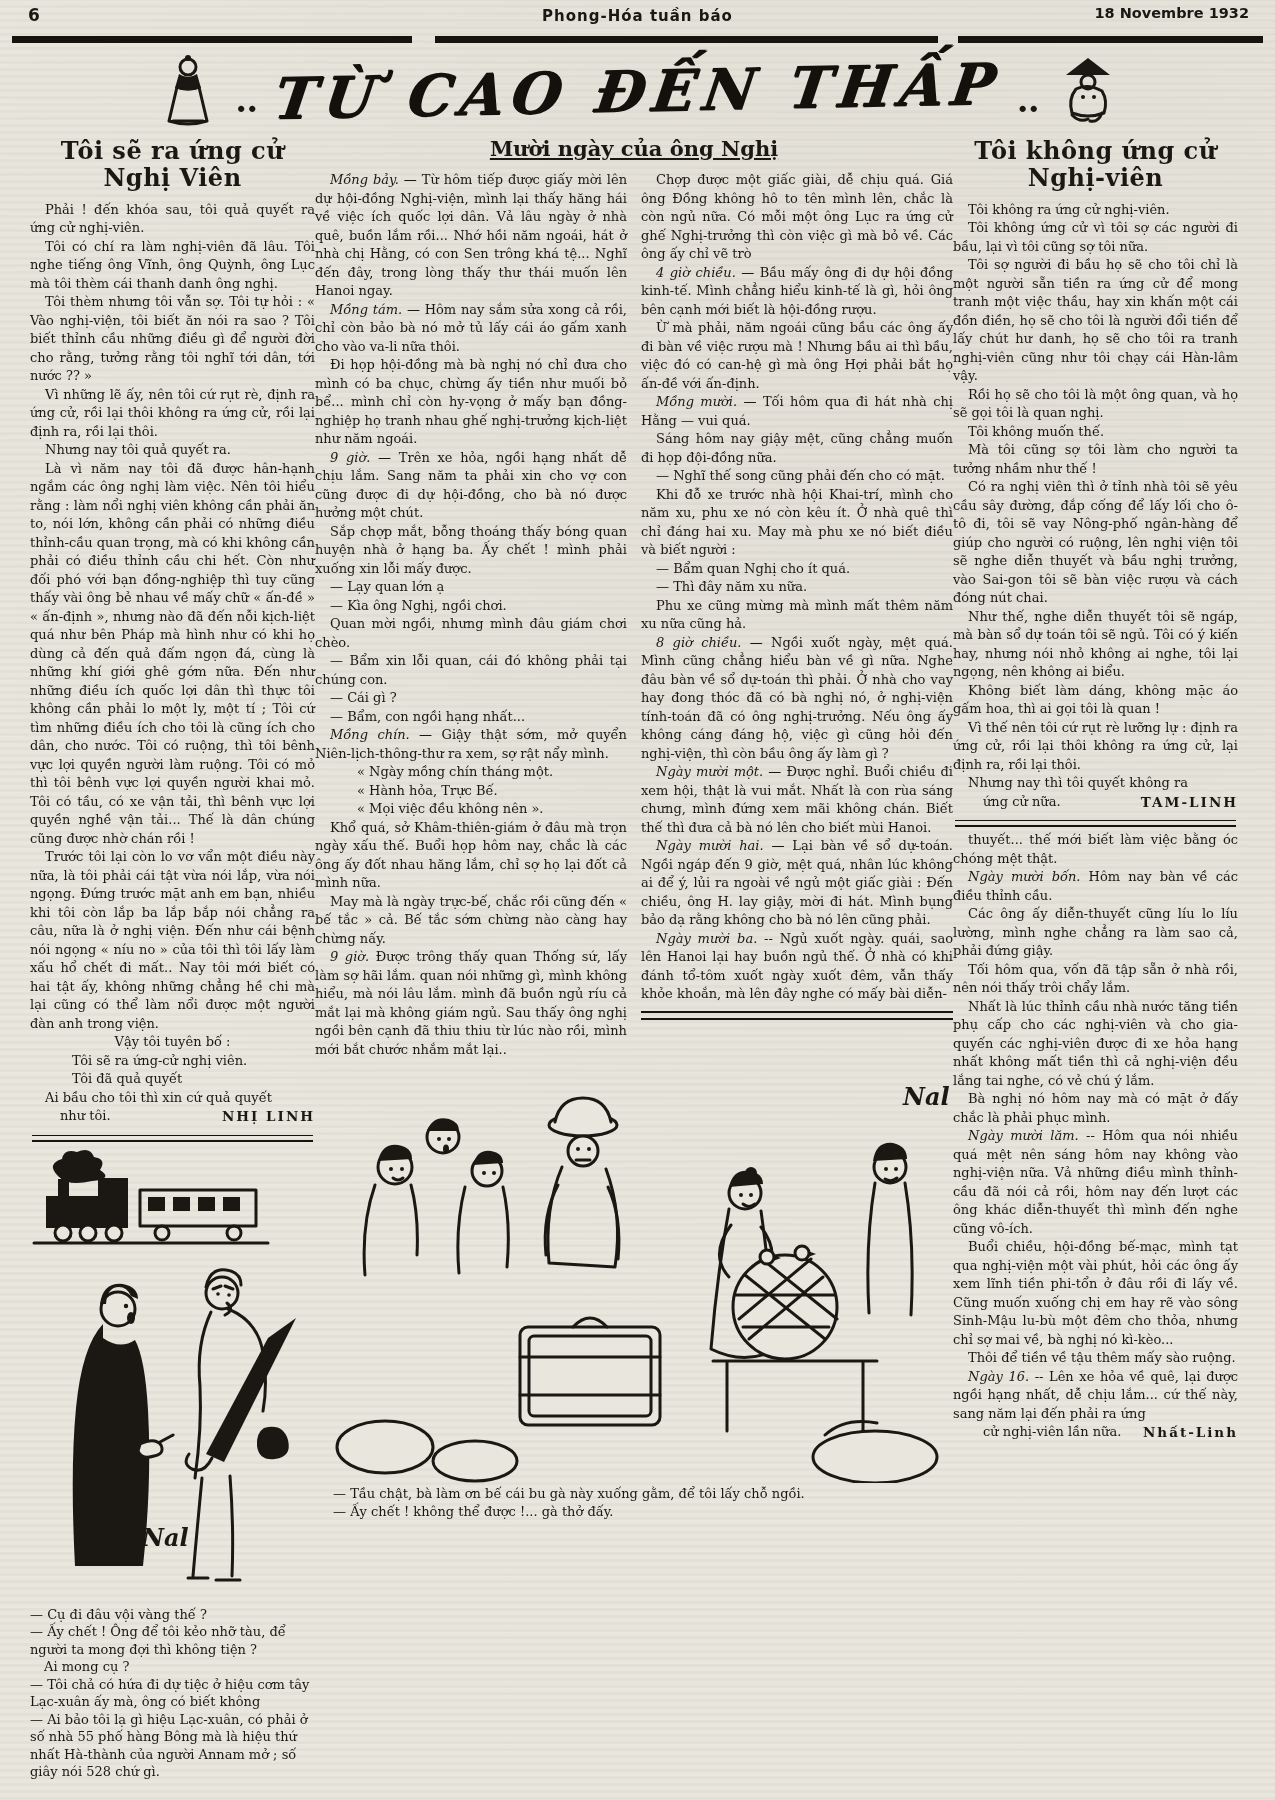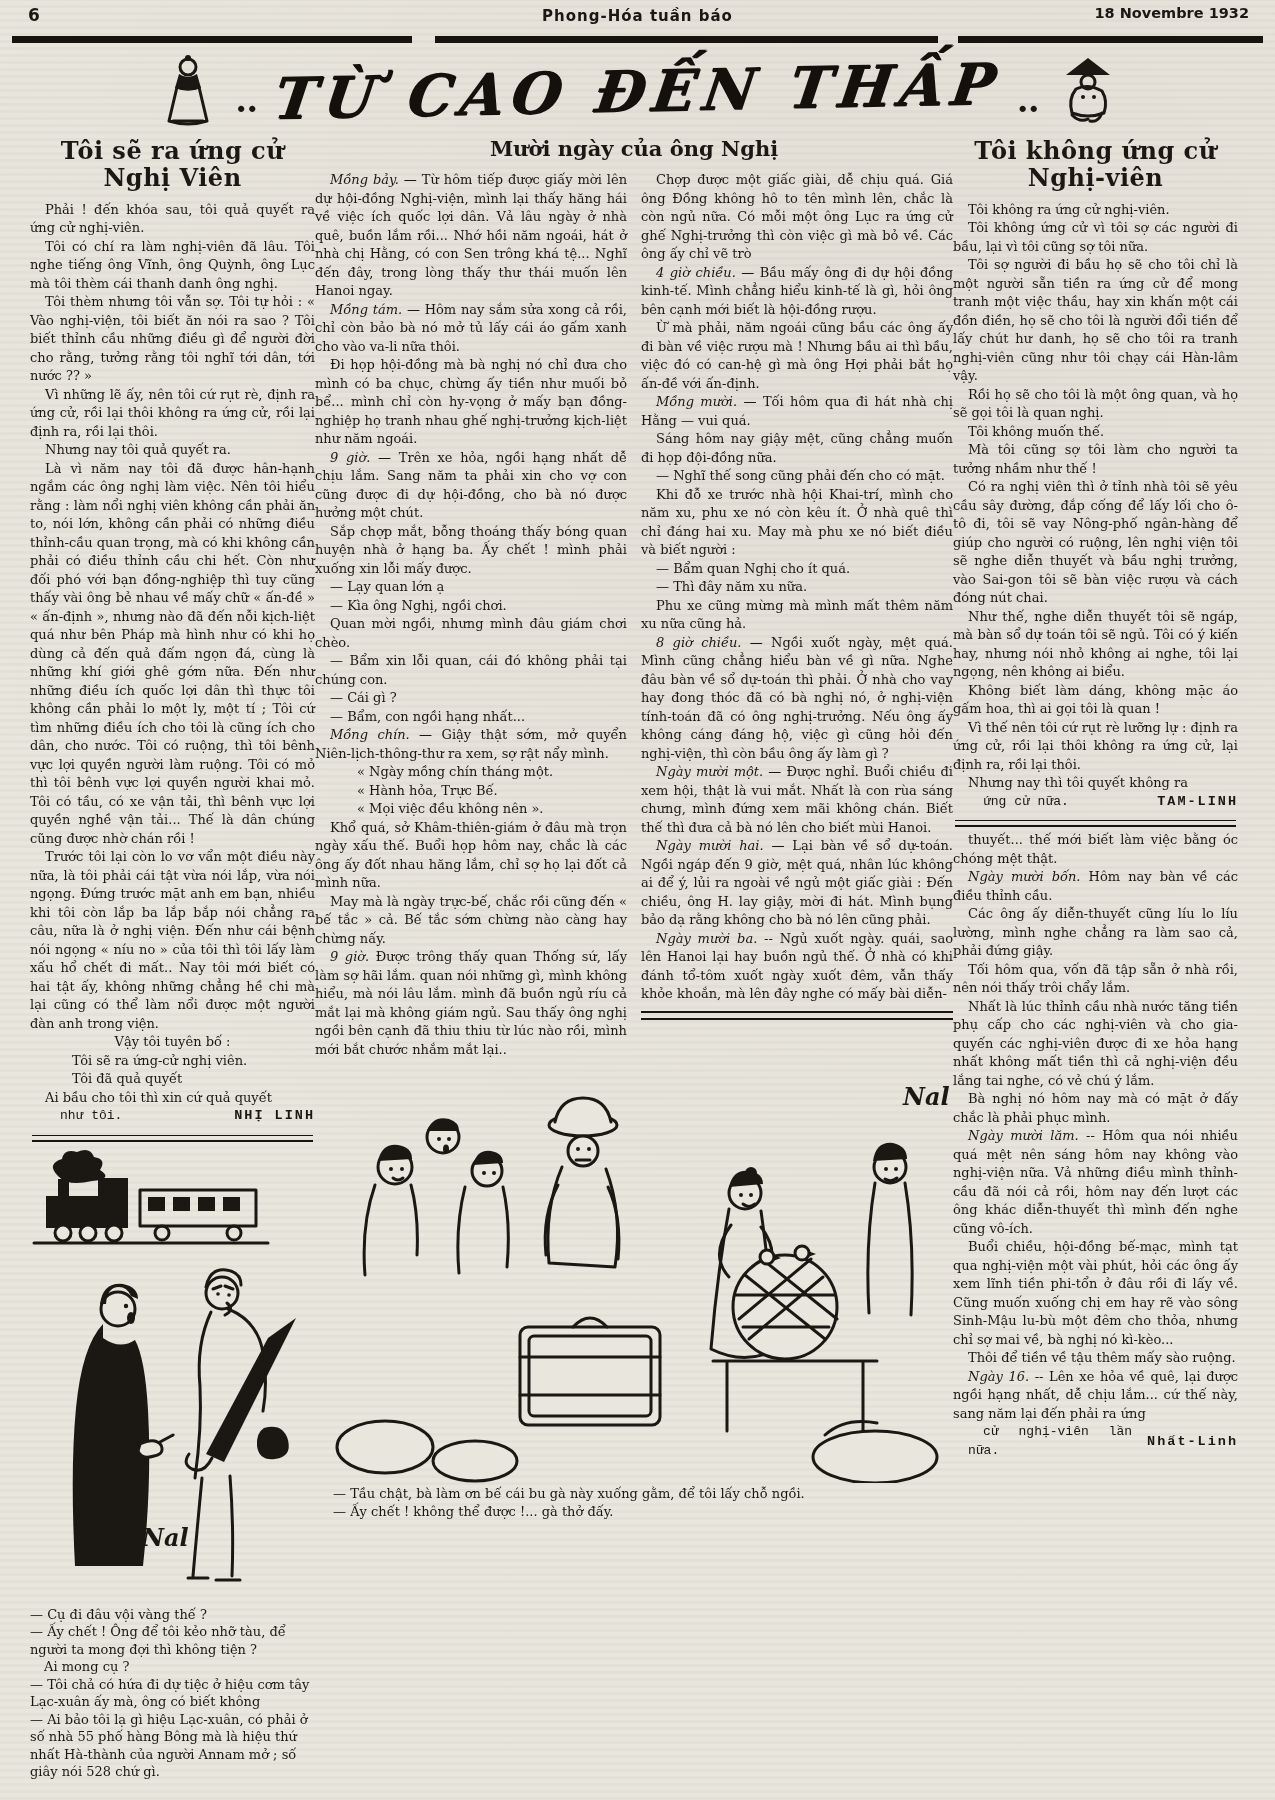--- a/index.html
+++ b/index.html
@@ -17,26 +17,26 @@
              background:linear-gradient(90deg,#17130f 0 32%,transparent 32% 33.8%,#17130f 33.8% 74%,transparent 74% 75.6%,#17130f 75.6% 100%); }
   .banner { position:absolute; top:48px; left:0; right:0; height:84px;
             display:flex; align-items:center; justify-content:center; gap:16px; }
   .banner-title { margin:0; font-size:57px; font-weight:bold; font-style:italic;
                   letter-spacing:7px; transform:skewX(-9deg) rotate(-1.2deg);
                   white-space:nowrap; color:#14100c; text-shadow:1px 1px 0 #14100c; }
   .banner-dots { font-size:34px; font-weight:bold; letter-spacing:2px; transform:translateY(10px); }
   .cols { position:absolute; top:136px; left:30px; display:grid;
           grid-template-columns:285px 638px 285px; }
   h2.art-title { margin:2px 0 9px; text-align:center; font-size:24px; line-height:1.12; letter-spacing:.5px; }
-  h2.mid-title { margin:0 0 10px; text-align:center; font-size:21px; }
+  h2.mid-title { margin:0 0 10px; text-align:center; font-size:21px;text-decoration:underline; }
   .col p { margin:0; font-size:13px; line-height:18.5px; text-align:justify; text-indent:15px; }
   .lbl { font-style:italic; }
   .decl-c { text-align:center !important; text-indent:0 !important; }
   .decl   { text-align:left !important; text-indent:42px !important; }
-  .sigline { display:flex; justify-content:space-between; align-items:center;font-family:Liberation Mono, monospace; }
+  .sigline { display:flex; justify-content:space-between; align-items:center; }
   .sigline > span:first-child { text-indent:15px; padding-left:15px; }
   .sig { font-weight:bold; letter-spacing:2px; font-size:13.5px; white-space:nowrap; }
   .rule-double { height:4px; border-top:1.5px solid #17130f; border-bottom:2.5px solid #17130f; margin:9px 2px 4px; }
   .endrule { height:5px; border-top:2.5px solid #17130f; border-bottom:2.5px solid #17130f; margin-top:7px; }
   .caption { margin-top:8px; }
   .caption p { text-indent:0; text-align:left; font-size:13px; line-height:17.5px; }
   .caption p.hang { text-indent:14px; }
   .two-col { display:grid; grid-template-columns:1fr 1fr; column-gap:14px; }
   svg.cartoon { display:block; margin:2px auto 0; }
   svg.cartoon-wide { display:block; margin:16px auto 0; }

